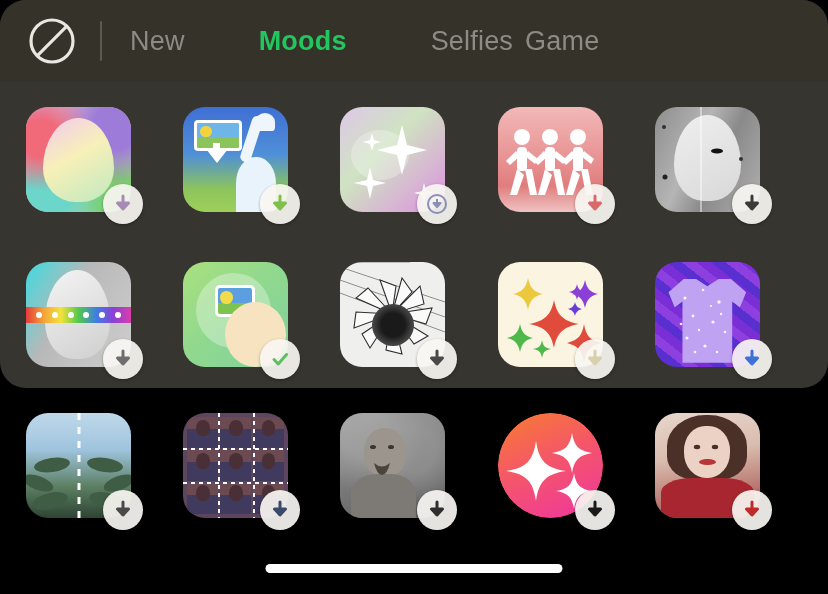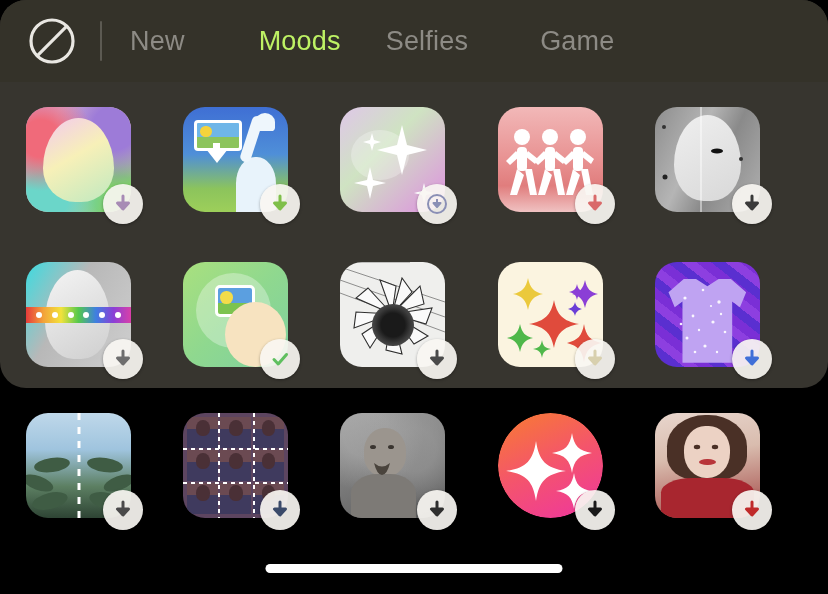--- a/index.html
+++ b/index.html
@@ -29,26 +29,26 @@
   }
   .divider {
     width:2px; height:40px; background:#5c5a52; margin-left:22px; flex:0 0 auto;
     border-radius:1px;
   }
   .tabs { display:flex; align-items:center; flex:1 1 auto; height:100%; }
   .tab {
     font-size:27px; color:#8d8b85; white-space:nowrap;
     padding:0 6px; letter-spacing:.2px;
   }
-  .tab.active { color:#bef264; font-weight:normal; }
+  .tab.active { color:#22c55e; font-weight:bold; }
   .tab-new   { margin-left:22px; }
   .tab-comedy{ margin-left:62px; }
   .tab-moods { margin-left:62px; }
-  .tab-selfies{ margin-left:33px; }
-  .tab-games { margin-left:60px; }
+  .tab-selfies{ margin-left:72px; }
+  .tab-games { }
 
   
   .grid {
     position:absolute; left:0; top:82px; width:828px;
   }
   .row { display:flex; height:155px; align-items:flex-start; }
   .row.row3 { position:absolute; left:0; top:388px; width:828px; }
   .cell {
     width:157.2px; height:155px;
     display:flex; align-items:center; justify-content:center;

